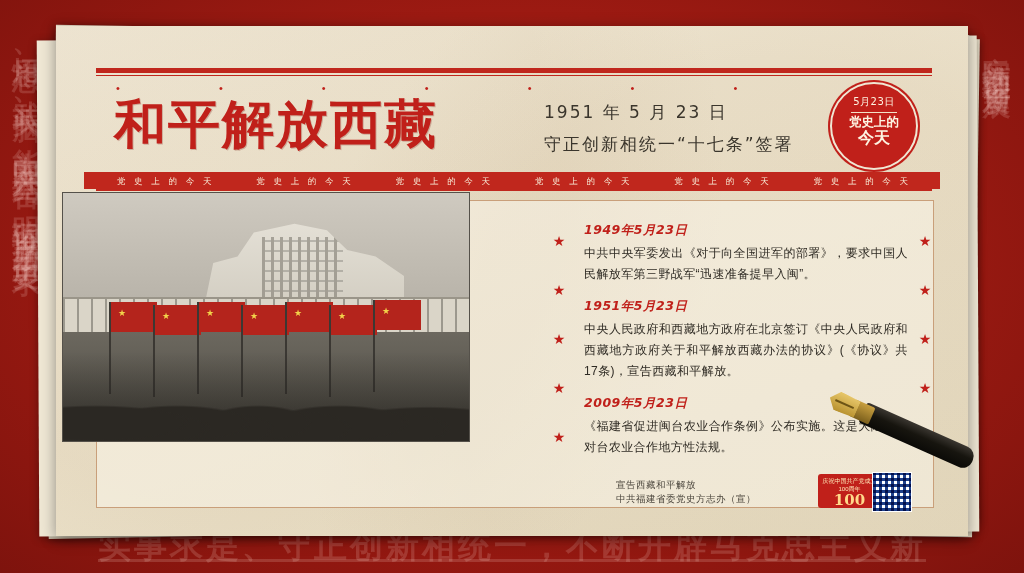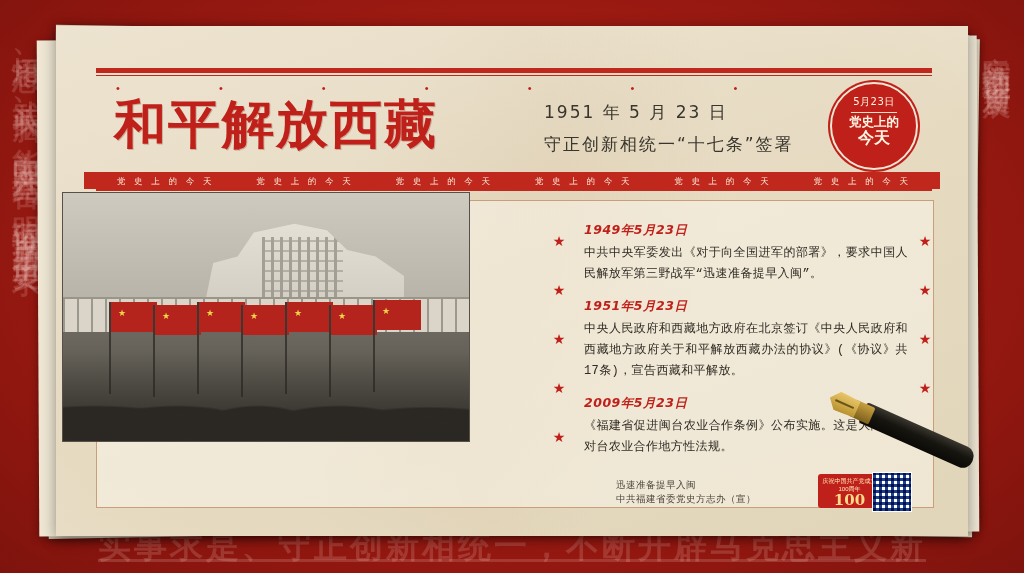--- a/index.html
+++ b/index.html
@@ -368,21 +368,21 @@
     font-style: italic;
     font-family: "DejaVu Sans", sans-serif;
     letter-spacing: 0.5px;
     margin-bottom: 4px;
     text-underline-offset: 3px;
   }
   .entry-text {
     color: #2f2b24;
     font-size: 12px;
     line-height: 21px;
-    font-family: Liberation Mono, monospace;
+    font-family: Liberation Sans, sans-serif;
     letter-spacing: 0.4px;
     text-align: justify;
   }
 
   
   .credits {
     position: absolute;
     left: 560px;
     top: 452px;
     color: #4a453c;
@@ -550,21 +550,21 @@
         <div class="entry-date">1951年5月23日</div>
         <div class="entry-text">中央人民政府和西藏地方政府在北京签订《中央人民政府和西藏地方政府关于和平解放西藏办法的协议》(《协议》共17条)，宣告西藏和平解放。</div>
       </div>
       <div class="entry">
         <div class="entry-date">2009年5月23日</div>
         <div class="entry-text">《福建省促进闽台农业合作条例》公布实施。这是大陆首个对台农业合作地方性法规。</div>
       </div>
     </div>
 
     <div class="credits">
-      <div>迅速准备提早入闽</div>
+      <div>宣告西藏和平解放</div>
       <div>中共福建省委党史方志办（宣）</div>
     </div>
 
     <div class="badge">
       <div>庆祝中国共产党成立100周年</div>
       <div class="badge-num">100</div>
     </div>
 
     <div class="qr"></div>
   </div>

